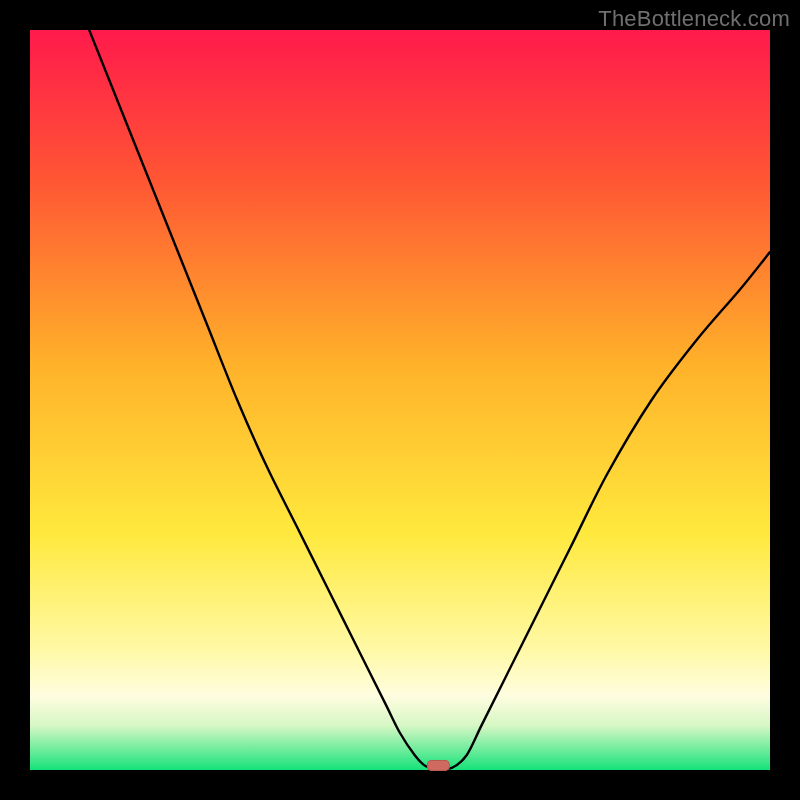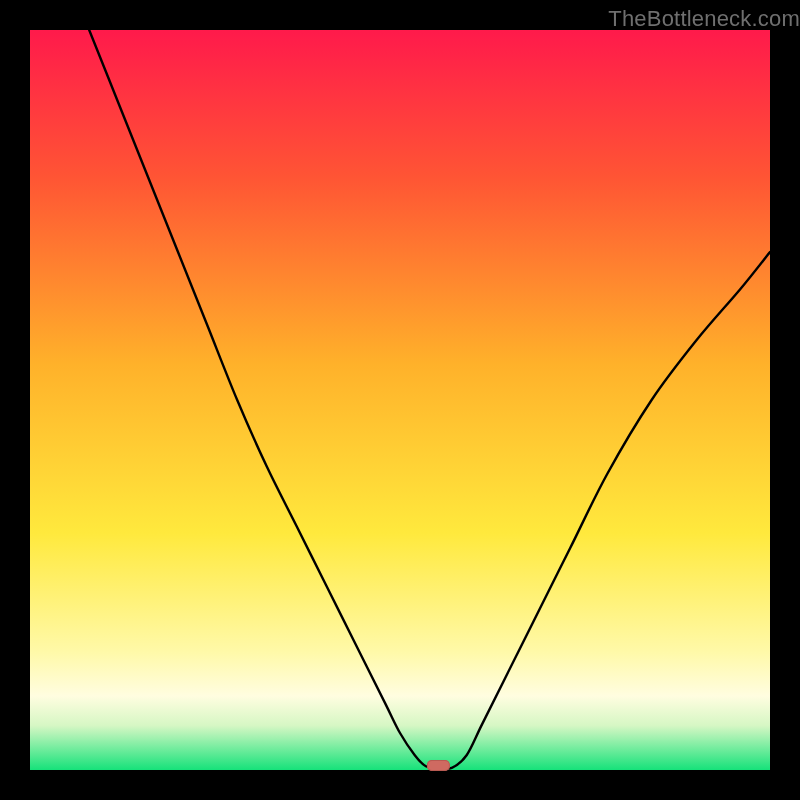--- a/index.html
+++ b/index.html
@@ -39,21 +39,21 @@
     height: 100%;
   }
   .marker {
     position: absolute;
     border-radius: 5px;
     transform: translate(-50%, -50%);
   }
   .watermark {
     position: absolute;
     top: 6px;
-    right: 0;
+    right: 10px;
     color: #6f6f6f;
     font-size: 22px;
     font-weight: 500;
     letter-spacing: 0.2px;
     margin-left: 31px;
   }
 </style>
 </head>
 <body>
 

